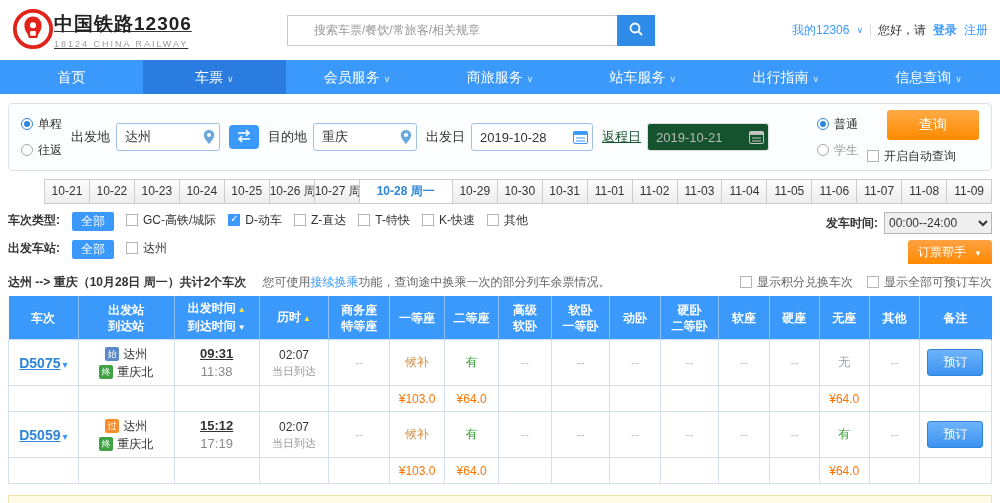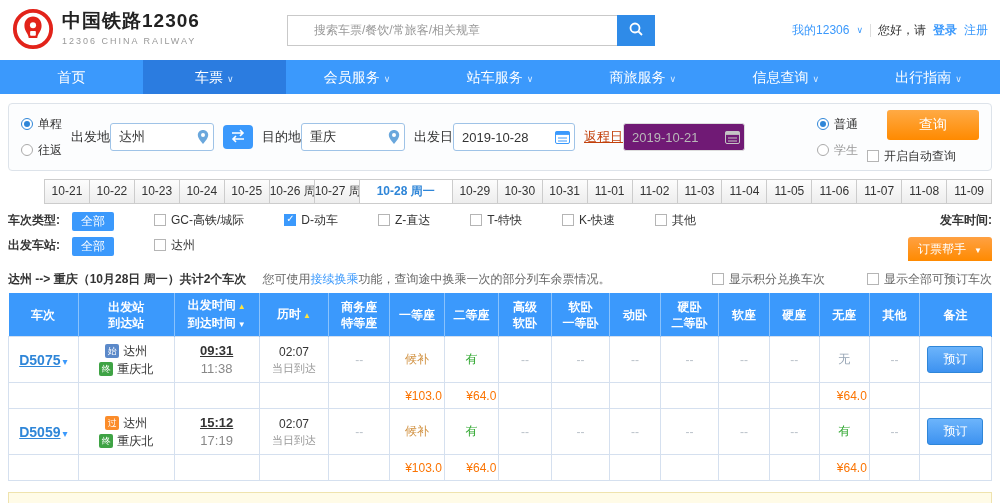--- a/index.html
+++ b/index.html
@@ -4,21 +4,21 @@
 <style>
   * { box-sizing: border-box; margin: 0; padding: 0; }
   body {
     width: 1000px; background: #fff; color: #333;
     font-family: "Liberation Sans", "DejaVu Sans", sans-serif; font-size: 12px;
   }
   a { cursor: pointer; text-decoration: none; }
 
   
   .top { display: flex; align-items: center; height: 60px; padding: 0 12px; background: #fff; }
-  .logo { display: flex; align-items: flex-start; gap: 8px; width: 275px; cursor: pointer; }
+  .logo { display: flex; align-items: center; width: 275px; cursor: pointer; text-decoration: underline; }
   .logo-title { font-size: 19px; font-weight: bold; color: #222; letter-spacing: 1px; }
   .logo-sub { font-size: 9px; color: #999; letter-spacing: 2px; margin-top: 2px; }
   .searchbox { display: flex; align-items: center; }
   .search-input { width: 330px; height: 31px; border: 1px solid #c9c9c9; border-right: none; padding: 0 26px; font-size: 12px; color: #333; outline: none; }
   .search-input::placeholder { color: #999; }
   .search-btn { width: 38px; height: 31px; background: #2f8be8; border: none; cursor: pointer; display: flex; align-items: center; justify-content: center; }
   .userlinks { margin-left: auto; display: flex; align-items: center; gap: 7px; font-size: 12px; color: #333; }
   .blue-link { color: #3b99fc; }
   .chev-sm { color: #3b99fc; font-size: 9px; }
   .vdivider { width: 1px; height: 13px; background: #ddd; }
@@ -32,47 +32,47 @@
 
   
   .panel { display: flex; align-items: center; margin: 9px 8px 0; border: 1px solid #dde3ea; border-radius: 4px; background: #fcfdfe; padding: 10px 12px; gap: 9px; height: 68px; }
   .v-col { display: flex; flex-direction: column; gap: 9px; font-size: 12px; }
   .radio { width: 12px; height: 12px; border: 1px solid #aaa; border-radius: 50%; display: inline-block; vertical-align: -2px; margin-right: 5px; background: #fff; position: relative; }
   .radio.checked { border-color: #2f86d8; }
   .radio.checked::after { content: ''; position: absolute; left: 2px; top: 2px; right: 2px; bottom: 2px; background: #2f86d8; border-radius: 50%; }
   .cb { width: 12px; height: 12px; border: 1px solid #b5b5b5; background: #fff; display: inline-block; vertical-align: -2px; margin-right: 5px; position: relative; }
   .cb.checked { background: #3b99fc; border-color: #3b99fc; }
   .cb.checked::after { content: '✓'; color: #fff; font-size: 10px; position: absolute; top: -2px; left: 1px; }
-  .field { display: flex; align-items: center; white-space: nowrap; }
+  .field { display: flex; align-items: center; gap: 6px; white-space: nowrap; }
   .field > label { font-size: 13px; color: #333; }
   .input-wrap { position: relative; }
   .txt-input { width: 104px; height: 28px; border: 1px solid #9fc3e7; border-radius: 3px; padding: 0 22px 0 8px; font-size: 13px; color: #333; background: #fff; outline: none; }
   .date-input { width: 122px; }
   .in-icon { position: absolute; right: 5px; top: 7px; pointer-events: none; }
   .swap-btn { width: 30px; height: 24px; background: #3b99fc; border: none; border-radius: 4px; cursor: pointer; display: flex; align-items: center; justify-content: center; }
-  .disabled > label { color: #c2410c; text-decoration: underline; }
-  .disabled .txt-input { background: #701a75; border-color: #ddd; color: #b9b9b9; }
+  .disabled > label { color: #14532d; text-decoration: underline; }
+  .disabled .txt-input { background: #14532d; border-color: #ddd; color: #b9b9b9; }
   .type-col { margin-left: auto; }
   .muted-label { color: #9a9a9a; }
   .actions { display: flex; flex-direction: column; align-items: flex-start; gap: 8px; width: 112px; }
   .query-btn { width: 92px; height: 30px; background: linear-gradient(#ffaa45, #ff8a00); color: #fff; border: none; border-radius: 3px; font-size: 14px; cursor: pointer; align-self: flex-end; }
   .auto-label { font-size: 12px; color: #333; cursor: pointer; }
 
   
   .tabs { display: flex; margin: 8px 8px 0; padding-left: 36px; }
   .tab { flex: 1; border: 1px solid #ccc; border-left: none; background: linear-gradient(#fdfdfd, #ededed); text-align: center; line-height: 23px; font-size: 12px; color: #333; cursor: pointer; white-space: nowrap; overflow: hidden; }
   .tab:first-child { border-left: 1px solid #ccc; }
   .tab.selected { flex: 2.1; background: #fff; color: #2f86d8; font-weight: bold; }
 
   
   .filters { margin: 5px 8px 0; }
   .filter-row { display: flex; align-items: flex-start; gap: 12px; padding: 3px 0; font-size: 12px; }
   .flabel { font-weight: bold; color: #333; white-space: nowrap; }
   .tag-all { background: #3b99fc; color: #fff; padding: 1px 9px; border-radius: 2px; font-size: 12px; cursor: pointer; }
-  .cb-label { cursor: pointer; white-space: nowrap; margin-left: 28px; }
+  .cb-label { cursor: pointer; white-space: nowrap; }
   .right-group { margin-left: auto; display: flex; align-items: center; gap: 6px; }
   .time-select { border: 1px solid #b5b5b5; height: 22px; font-size: 12px; color: #333; width: 108px; }
   .helper-btn { margin-left: auto; background: linear-gradient(#ffa143, #ff8a00); color: #fff; border: none; border-radius: 3px 3px 0 0; height: 24px; padding: 0 10px; font-size: 12px; cursor: pointer; }
   .helper-tri { font-size: 8px; margin-left: 8px; }
 
   
   .summary { display: flex; align-items: center; margin: 7px 8px 5px; font-size: 12px; gap: 4px; }
   .route { font-weight: bold; color: #333; }
   .tip { color: #666; margin-left: 12px; }
   .summary-right { margin-left: auto; display: flex; gap: 14px; color: #666; }
@@ -96,42 +96,42 @@
   .badge.end { background: #3fa345; }
   .time-dep { font-weight: bold; color: #333; font-size: 13px; line-height: 18px; text-decoration: underline; }
   .time-arr { color: #888; font-size: 13px; line-height: 18px; }
   .dur { color: #333; line-height: 17px; }
   .dur-day { color: #999; font-size: 11px; line-height: 15px; }
   .dash { color: #bcc3cb; }
   .status-houbu { color: #d08f3d; }
   .status-you { color: #2ba52b; }
   .status-wu { color: #96a4b4; }
   .book-btn { background: linear-gradient(#6cb4fb, #3d92f0); color: #fff; border: 1px solid #2f86d8; border-radius: 3px; padding: 4px 15px; font-size: 12px; cursor: pointer; }
-  .price-row td { height: 26px; text-align: right; }
+  .price-row td { height: 26px; }
   .price { color: #fb7403; }
 
   
   .notice { margin: 11px 8px 10px; background: #fffbe7; border: 1px solid #efe3ae; padding: 7px 12px; font-size: 12px; color: #555; line-height: 1.9; }
 </style>
 </head>
 <body>
 
 <header class="top">
   <div class="logo">
     <span>
       <svg width="42" height="42" viewBox="0 0 44 44">
         <circle cx="22" cy="22" r="19" fill="none" stroke="#e2231a" stroke-width="4"></circle>
         <path d="M22 9c-5.5 0-9 4.2-9 9.5 0 6 4.5 8.5 4.5 13h9c0-4.5 4.5-7 4.5-13C31 13.2 27.5 9 22 9z" fill="#e2231a"></path>
         <circle cx="22" cy="18" r="3.2" fill="#fff"></circle>
         <rect x="19" y="24" width="6" height="5" rx="1" fill="#fff"></rect>
       </svg>
     </span>
     <div>
       <div class="logo-title">中国铁路12306</div>
-      <div class="logo-sub">12306 CHINA RAILWAY</div>
+      <div class="logo-sub">18124 CHINA RAILWAY</div>
     </div>
   </div>
 
   <div class="searchbox">
     <input class="search-input" type="text" placeholder="搜索车票/餐饮/常旅客/相关规章" style="">
     <button class="search-btn">
       <span>
         <svg width="16" height="16" viewBox="0 0 16 16">
           <circle cx="7" cy="7" r="4.5" fill="none" stroke="#fff" stroke-width="1.8"></circle>
           <line x1="10.5" y1="10.5" x2="14" y2="14" stroke="#fff" stroke-width="1.8"></line>
@@ -147,24 +147,24 @@
     <span>您好，请</span>
     <a class="blue-link bold">登录</a>
     <a class="blue-link">注册</a>
   </div>
 </header>
 
 <nav class="nav">
   <div class="nav-item"><span>首页</span></div>
   <div class="nav-item active"><span>车票</span><span class="nav-chev">∨</span></div>
   <div class="nav-item"><span>会员服务</span><span class="nav-chev">∨</span></div>
+  <div class="nav-item"><span>商旅服务</span><span class="nav-chev">∨</span></div>
   <div class="nav-item"><span>站车服务</span><span class="nav-chev">∨</span></div>
-  <div class="nav-item"><span>商旅服务</span><span class="nav-chev">∨</span></div>
+  <div class="nav-item"><span>出行指南</span><span class="nav-chev">∨</span></div>
   <div class="nav-item"><span>信息查询</span><span class="nav-chev">∨</span></div>
-  <div class="nav-item"><span>出行指南</span><span class="nav-chev">∨</span></div>
 </nav>
 
 <section class="panel">
   <div class="v-col">
     <label><span class="radio checked"></span><span>单程</span></label>
     <label><span class="radio"></span><span>往返</span></label>
   </div>
 
   <div class="field">
     <label>出发地</label>
@@ -270,20 +270,23 @@
     <span class="flabel">车次类型:</span>
     <span class="tag-all">全部</span>
     <label class="cb-label"><span class="cb"></span><span>GC-高铁/城际</span></label>
     <label class="cb-label"><span class="cb checked"></span><span>D-动车</span></label>
     <label class="cb-label"><span class="cb"></span><span>Z-直达</span></label>
     <label class="cb-label"><span class="cb"></span><span>T-特快</span></label>
     <label class="cb-label"><span class="cb"></span><span>K-快速</span></label>
     <label class="cb-label"><span class="cb"></span><span>其他</span></label>
     <span class="right-group">
       <span class="flabel">发车时间:</span>
+      <select class="time-select">
+        <option>00:00--24:00</option>
+      </select>
     </span>
   </div>
   <div class="filter-row">
     <span class="flabel">出发车站:</span>
     <span class="tag-all">全部</span>
     <label class="cb-label"><span class="cb"></span><span>达州</span></label>
     <button class="helper-btn"><span>订票帮手</span><span class="helper-tri">▼</span></button>
   </div>
 </div>
 

